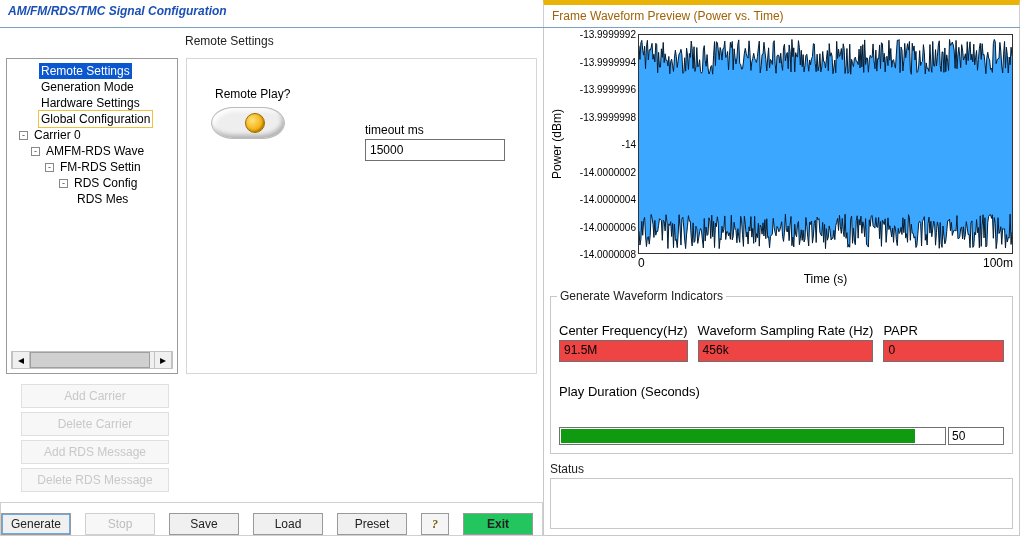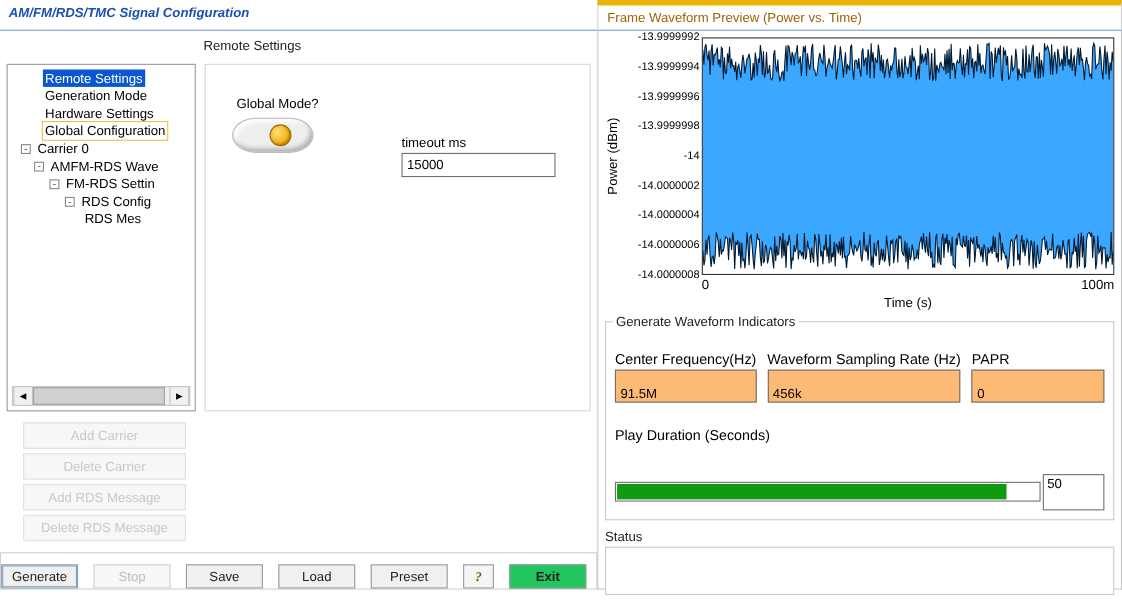--- a/index.html
+++ b/index.html
@@ -33,25 +33,25 @@
 .bbtn { width:70px; height:22px; border:1px solid #9a9a9a; background:#f0f0f0; color:#222;}
 .bbtn.disabled { color:#bcbcbc; border-color:#d0d0d0; background:#f7f7f7;}
 .bbtn.primary { box-shadow: 0 0 0 1px #6aa8e6 inset;}
 .bbtn.exit { background:#22c55e; font-weight:bold;}
 .icon-btn { width:28px; height:22px; border:1px solid #9a9a9a; background:#f5f5f5; display:flex; align-items:center; justify-content:center;}
 .group-box { border:1px solid #c8c8c8; position:relative; padding:10px 8px 8px 8px; margin-bottom:8px;}
 .group-title { position:absolute; top:-8px; left:6px; background:#fff; padding:0 3px; color:#222;}
 .readout-row { display:flex; gap:10px; margin-top:16px;}
 .readout { flex:1; }
 .readout-label { margin-bottom:2px; white-space:nowrap; font-size:13px;}
-.readout-box { height:22px; border:1px solid #707070; background:#fdba74; padding:14px 4px;}
+.readout-box { height:22px; border:1px solid #707070; background:#ef4444; padding:2px 4px;}
 .progress-row { margin-top:28px; display:flex; align-items:center; gap:2px;}
 .progress { flex:1; height:18px; border:1px solid #707070; background:#fff; position:relative;}
 .progress-fill { position:absolute; left:1px; top:1px; bottom:1px; background:#0f9a0f;}
-.progress-val { width:56px; height:33px; border:1px solid #707070; padding:1px 3px;}
+.progress-val { width:56px; height:18px; border:1px solid #707070; padding:1px 3px;}
 .status-box { flex:1; border:1px solid #c8c8c8; background:#fff; min-height:44px;}
 .chart-wrap { display:flex; height:220px; }
 .y-axis { width:88px; display:flex;}
 .y-title { writing-mode: vertical-rl; transform: rotate(180deg); text-align:center; width:18px; }
 .y-ticks { flex:1; position:relative; }
 .y-tick { position:absolute; right:2px; font-size:10px; transform:translateY(-50%); white-space:nowrap;}
 .plot { flex:1; position:relative; border:1px solid #333; background:#fff;}
 .x-axis { display:flex; margin-left:88px; justify-content:space-between; padding:2px 0;}
 .x-title { text-align:center; margin-left:88px; padding-bottom:4px;}
 .hscroll { height: 18px; border:1px solid #c2c2c2; display:flex; margin-top:4px; background:#f0f0f0;}
@@ -124,21 +124,21 @@
         </div>
         <div class="left-buttons-col">
           <button class="ghost-btn">Add Carrier</button>
           <button class="ghost-btn">Delete Carrier</button>
           <button class="ghost-btn">Add RDS Message</button>
           <button class="ghost-btn">Delete RDS Message</button>
         </div>
       </div>
 
       <div class="settings-panel">
-        <div class="remote-mode-lbl">Global Mode?</div>
+        <div class="remote-mode-lbl">Remote Play?</div>
         <div class="remote-btn">
             <div class="inner"></div>
           </div>
 
         <div class="form-group" style="top:64px; left:178px;">
           <div class="form-label">timeout ms</div>
           <input class="form-input" value="15000" style="">
         </div>
       </div>
     </div>

